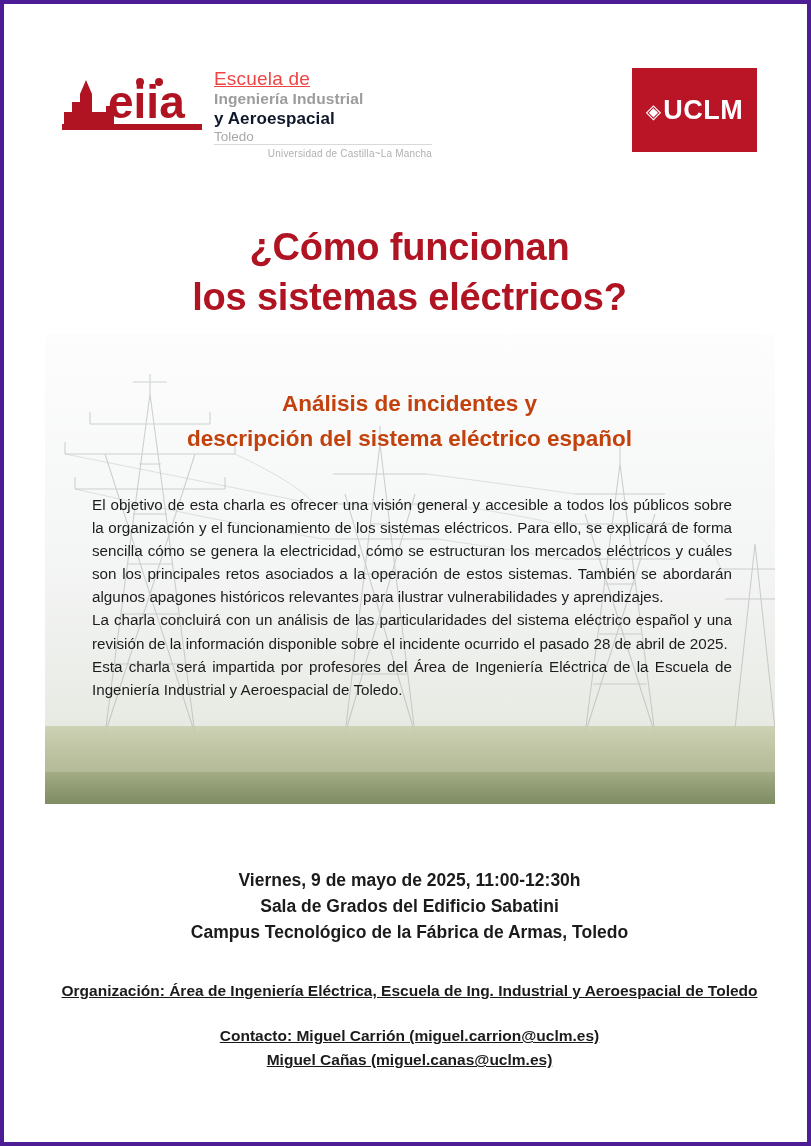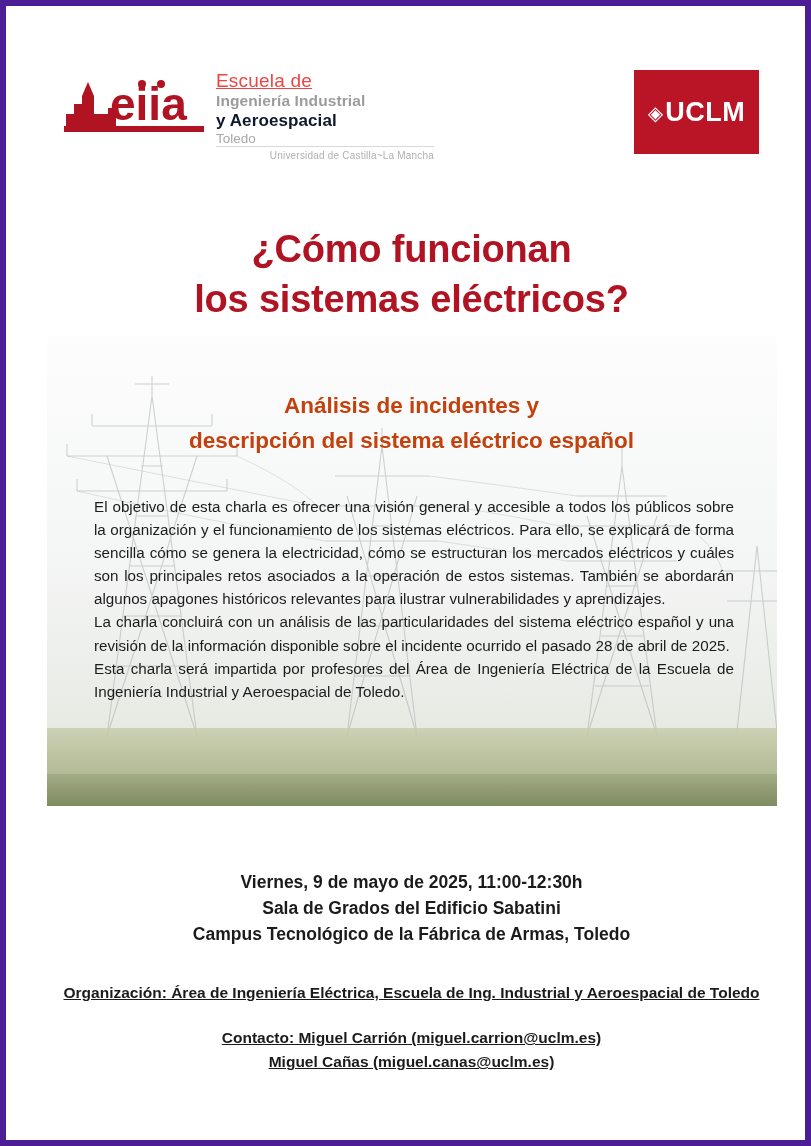--- a/index.html
+++ b/index.html
@@ -13,21 +13,21 @@
     font-family: "Liberation Sans", sans-serif;
     color: #1a1a1a;
     position: relative;
     overflow: hidden;
   }
   .poster {
     position: relative;
     width: 811px;
     height: 1146px;
     box-sizing: border-box;
-    border: 6px solid #4c1d95;
+    border: 4px solid #4c1d95;
   }
 
   
   .header {
     position: absolute;
     top: 0;
     left: 0;
     width: 811px;
     height: 185px;
   }

